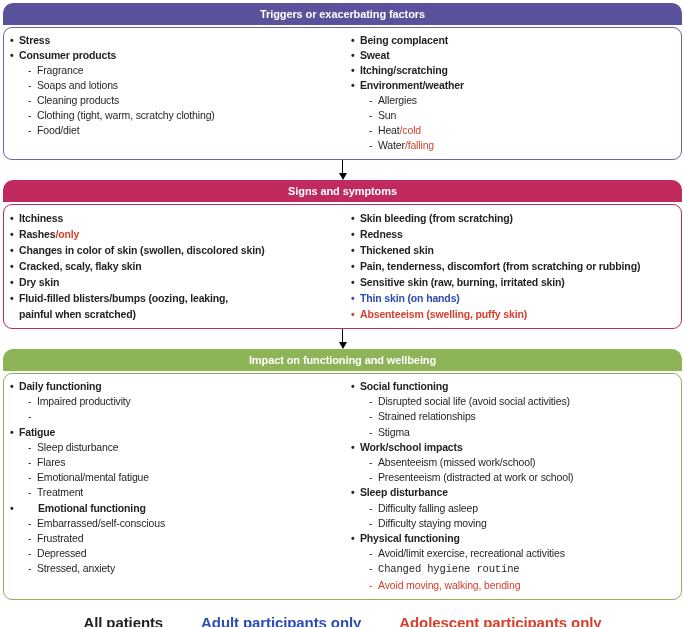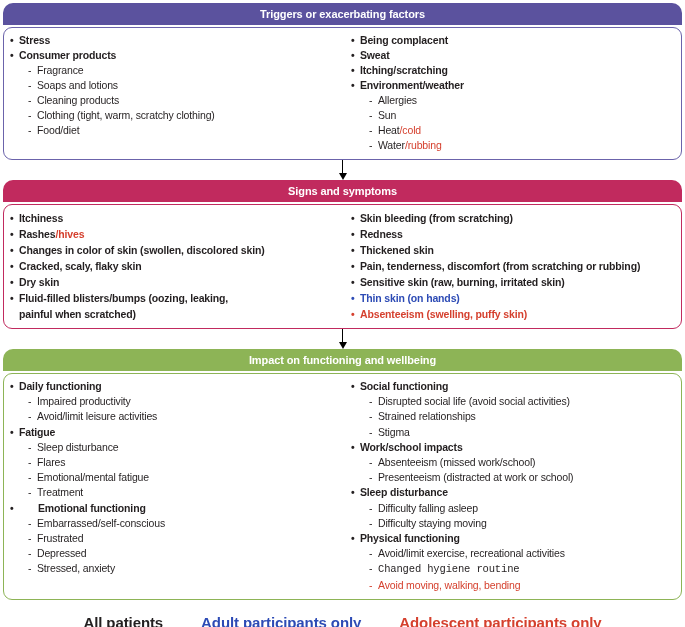--- a/index.html
+++ b/index.html
@@ -131,21 +131,21 @@
           <li class="row lvl2">
             <span class="marker" style="color: rgb(35, 31, 32);">-</span>
             <span class="txt"><span style="color: rgb(35, 31, 32);">Sun</span></span>
           </li>
           <li class="row lvl2">
             <span class="marker" style="color: rgb(35, 31, 32);">-</span>
             <span class="txt"><span style="color: rgb(35, 31, 32);">Heat</span><span style="color: rgb(213, 64, 46);">/cold</span></span>
           </li>
           <li class="row lvl2">
             <span class="marker" style="color: rgb(35, 31, 32);">-</span>
-            <span class="txt"><span style="color: rgb(35, 31, 32);">Water</span><span style="color: rgb(213, 64, 46);">/rubbing</span></span>
+            <span class="txt"><span style="color: rgb(35, 31, 32);">Water</span><span style="color: rgb(213, 64, 46);">/falling</span></span>
           </li>
         </ul>
     </div>
   </section>
 
   <div class="arrow">
     <span class="arrow-line"></span>
     <span class="arrow-head"></span>
   </div>
 
@@ -154,21 +154,21 @@
       <span class="box-title">Signs and symptoms</span>
     </header>
     <div class="box-body">
       <ul class="col col-left">
           <li class="row lvl1 bold">
             <span class="marker" style="color: rgb(35, 31, 32);">•</span>
             <span class="txt"><span style="color: rgb(35, 31, 32);">Itchiness</span></span>
           </li>
           <li class="row lvl1 bold">
             <span class="marker" style="color: rgb(35, 31, 32);">•</span>
-            <span class="txt"><span style="color: rgb(35, 31, 32);">Rashes</span><span style="color: rgb(213, 64, 46);">/hives</span></span>
+            <span class="txt"><span style="color: rgb(35, 31, 32);">Rashes</span><span style="color: rgb(213, 64, 46);">/only</span></span>
           </li>
           <li class="row lvl1 bold">
             <span class="marker" style="color: rgb(35, 31, 32);">•</span>
             <span class="txt"><span style="color: rgb(35, 31, 32);">Changes in color of skin (swollen, discolored skin)</span></span>
           </li>
           <li class="row lvl1 bold">
             <span class="marker" style="color: rgb(35, 31, 32);">•</span>
             <span class="txt"><span style="color: rgb(35, 31, 32);">Cracked, scaly, flaky skin</span></span>
           </li>
           <li class="row lvl1 bold">
@@ -230,21 +230,20 @@
           <li class="row lvl1 bold">
             <span class="marker" style="color: rgb(35, 31, 32);">•</span>
             <span class="txt"><span style="color: rgb(35, 31, 32);">Daily functioning</span></span>
           </li>
           <li class="row lvl2">
             <span class="marker" style="color: rgb(35, 31, 32);">-</span>
             <span class="txt"><span style="color: rgb(35, 31, 32);">Impaired productivity</span></span>
           </li>
           <li class="row lvl2">
             <span class="marker" style="color: rgb(35, 31, 32);">-</span>
-            <span class="txt"><span style="color: rgb(35, 31, 32);">Avoid/limit leisure activities</span></span>
           </li>
           <li class="row lvl1 bold">
             <span class="marker" style="color: rgb(35, 31, 32);">•</span>
             <span class="txt"><span style="color: rgb(35, 31, 32);">Fatigue</span></span>
           </li>
           <li class="row lvl2">
             <span class="marker" style="color: rgb(35, 31, 32);">-</span>
             <span class="txt"><span style="color: rgb(35, 31, 32);">Sleep disturbance</span></span>
           </li>
           <li class="row lvl2">

